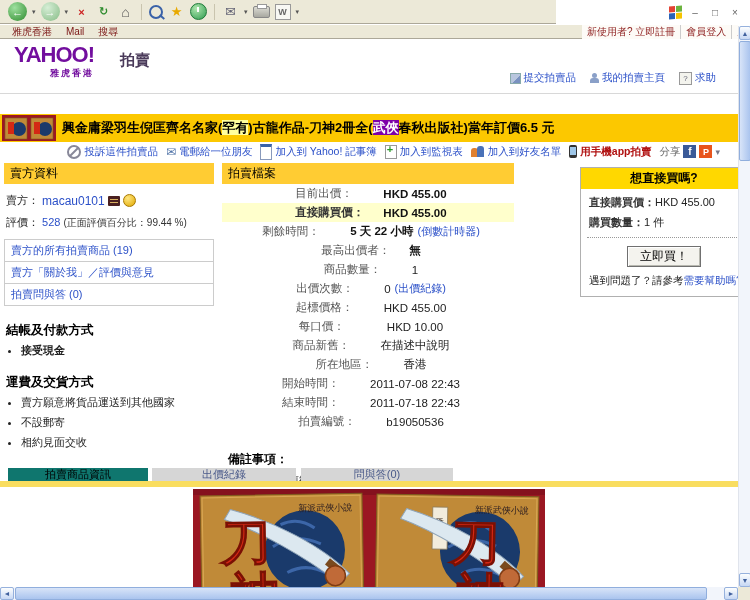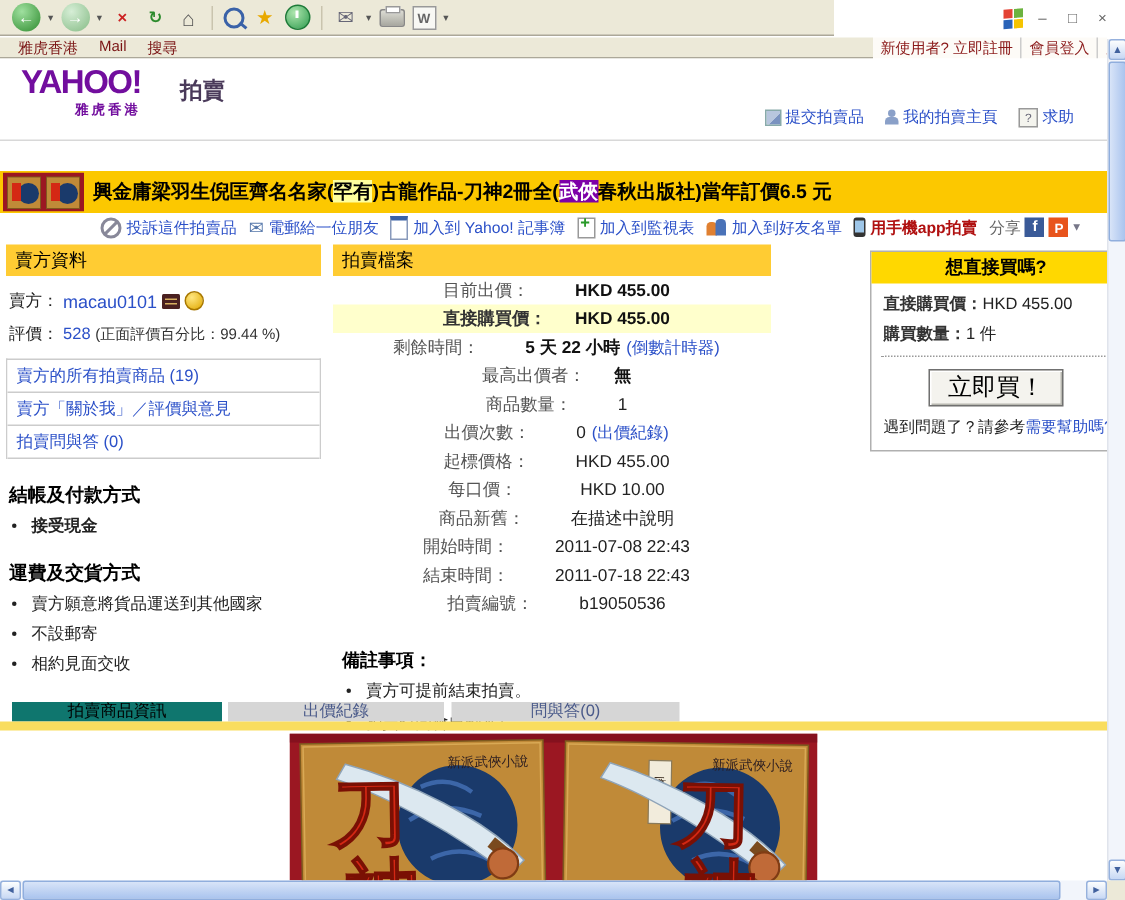--- a/index.html
+++ b/index.html
@@ -109,21 +109,21 @@
   .notes-ul{margin:4px 0 0 0;padding-left:22px;}
   .notes-ul li{margin-bottom:6px;font-size:11px;color:#222;}
 
   
   #buybox{position:absolute;left:580px;top:128px;width:166px;border:1px solid #b0b0b0;background:#fff;font-size:11px;}
   .bb-header{background:#ffd800;text-align:center;font-weight:bold;font-size:12px;padding:2px 0;}
   .bb-body{padding:6px 8px 8px 8px;}
   .bb-row{margin-bottom:5px;color:#222;}
   .bb-dots{border-top:1px dotted #999;margin:7px -2px 8px -2px;}
   .bb-btnrow{text-align:center;margin-bottom:7px;}
-  .xp-btn{font-family:inherit;font-size:16px;background:#f4f3ee;border:1px solid #707070;box-shadow:inset 1px 1px 0 #fff,inset -1px -1px 0 #b8b8b0;padding:1px 12px;cursor:pointer;}
+  .xp-btn{font-family:inherit;font-size:12px;background:#f4f3ee;border:1px solid #707070;box-shadow:inset 1px 1px 0 #fff,inset -1px -1px 0 #b8b8b0;padding:1px 12px;cursor:pointer;}
   .bb-help{font-size:10.5px;color:#222;white-space:nowrap;}
 
   
   .tab{position:absolute;height:13px;font-size:11px;line-height:13px;text-align:center;top:429px;}
   .tab-active{left:8px;width:140px;background:#0f766e;font-weight:normal;color:#000;}
   .tab2{left:152px;width:144px;background:#d6d6d6;color:#4a5a8a;}
   .tab3{left:301px;width:152px;background:#d6d6d6;color:#4a5a8a;}
   .yellowbar{position:absolute;left:0;top:442px;width:738px;height:6px;background:#f9dd5f;}
 
   .photo{position:absolute;left:193px;top:450px;width:352px;height:98px;}
@@ -321,20 +321,24 @@
         </div>
       <div class="arow">
           <span class="alabel">每口價：</span>
           <span class="aval">HKD 10.00</span>
         </div>
       <div class="arow">
           <span class="alabel">商品新舊：</span>
           <span class="aval">在描述中說明</span>
         </div>
       <div class="arow">
+          <span class="alabel">所在地區：</span>
+          <span class="aval">香港</span>
+        </div>
+      <div class="arow">
           <span class="alabel">開始時間：</span>
           <span class="aval">2011-07-08 22:43</span>
         </div>
       <div class="arow">
           <span class="alabel">結束時間：</span>
           <span class="aval">2011-07-18 22:43</span>
         </div>
       <div class="arow">
           <span class="alabel">拍賣編號：</span>
           <span class="aval">b19050536</span>

